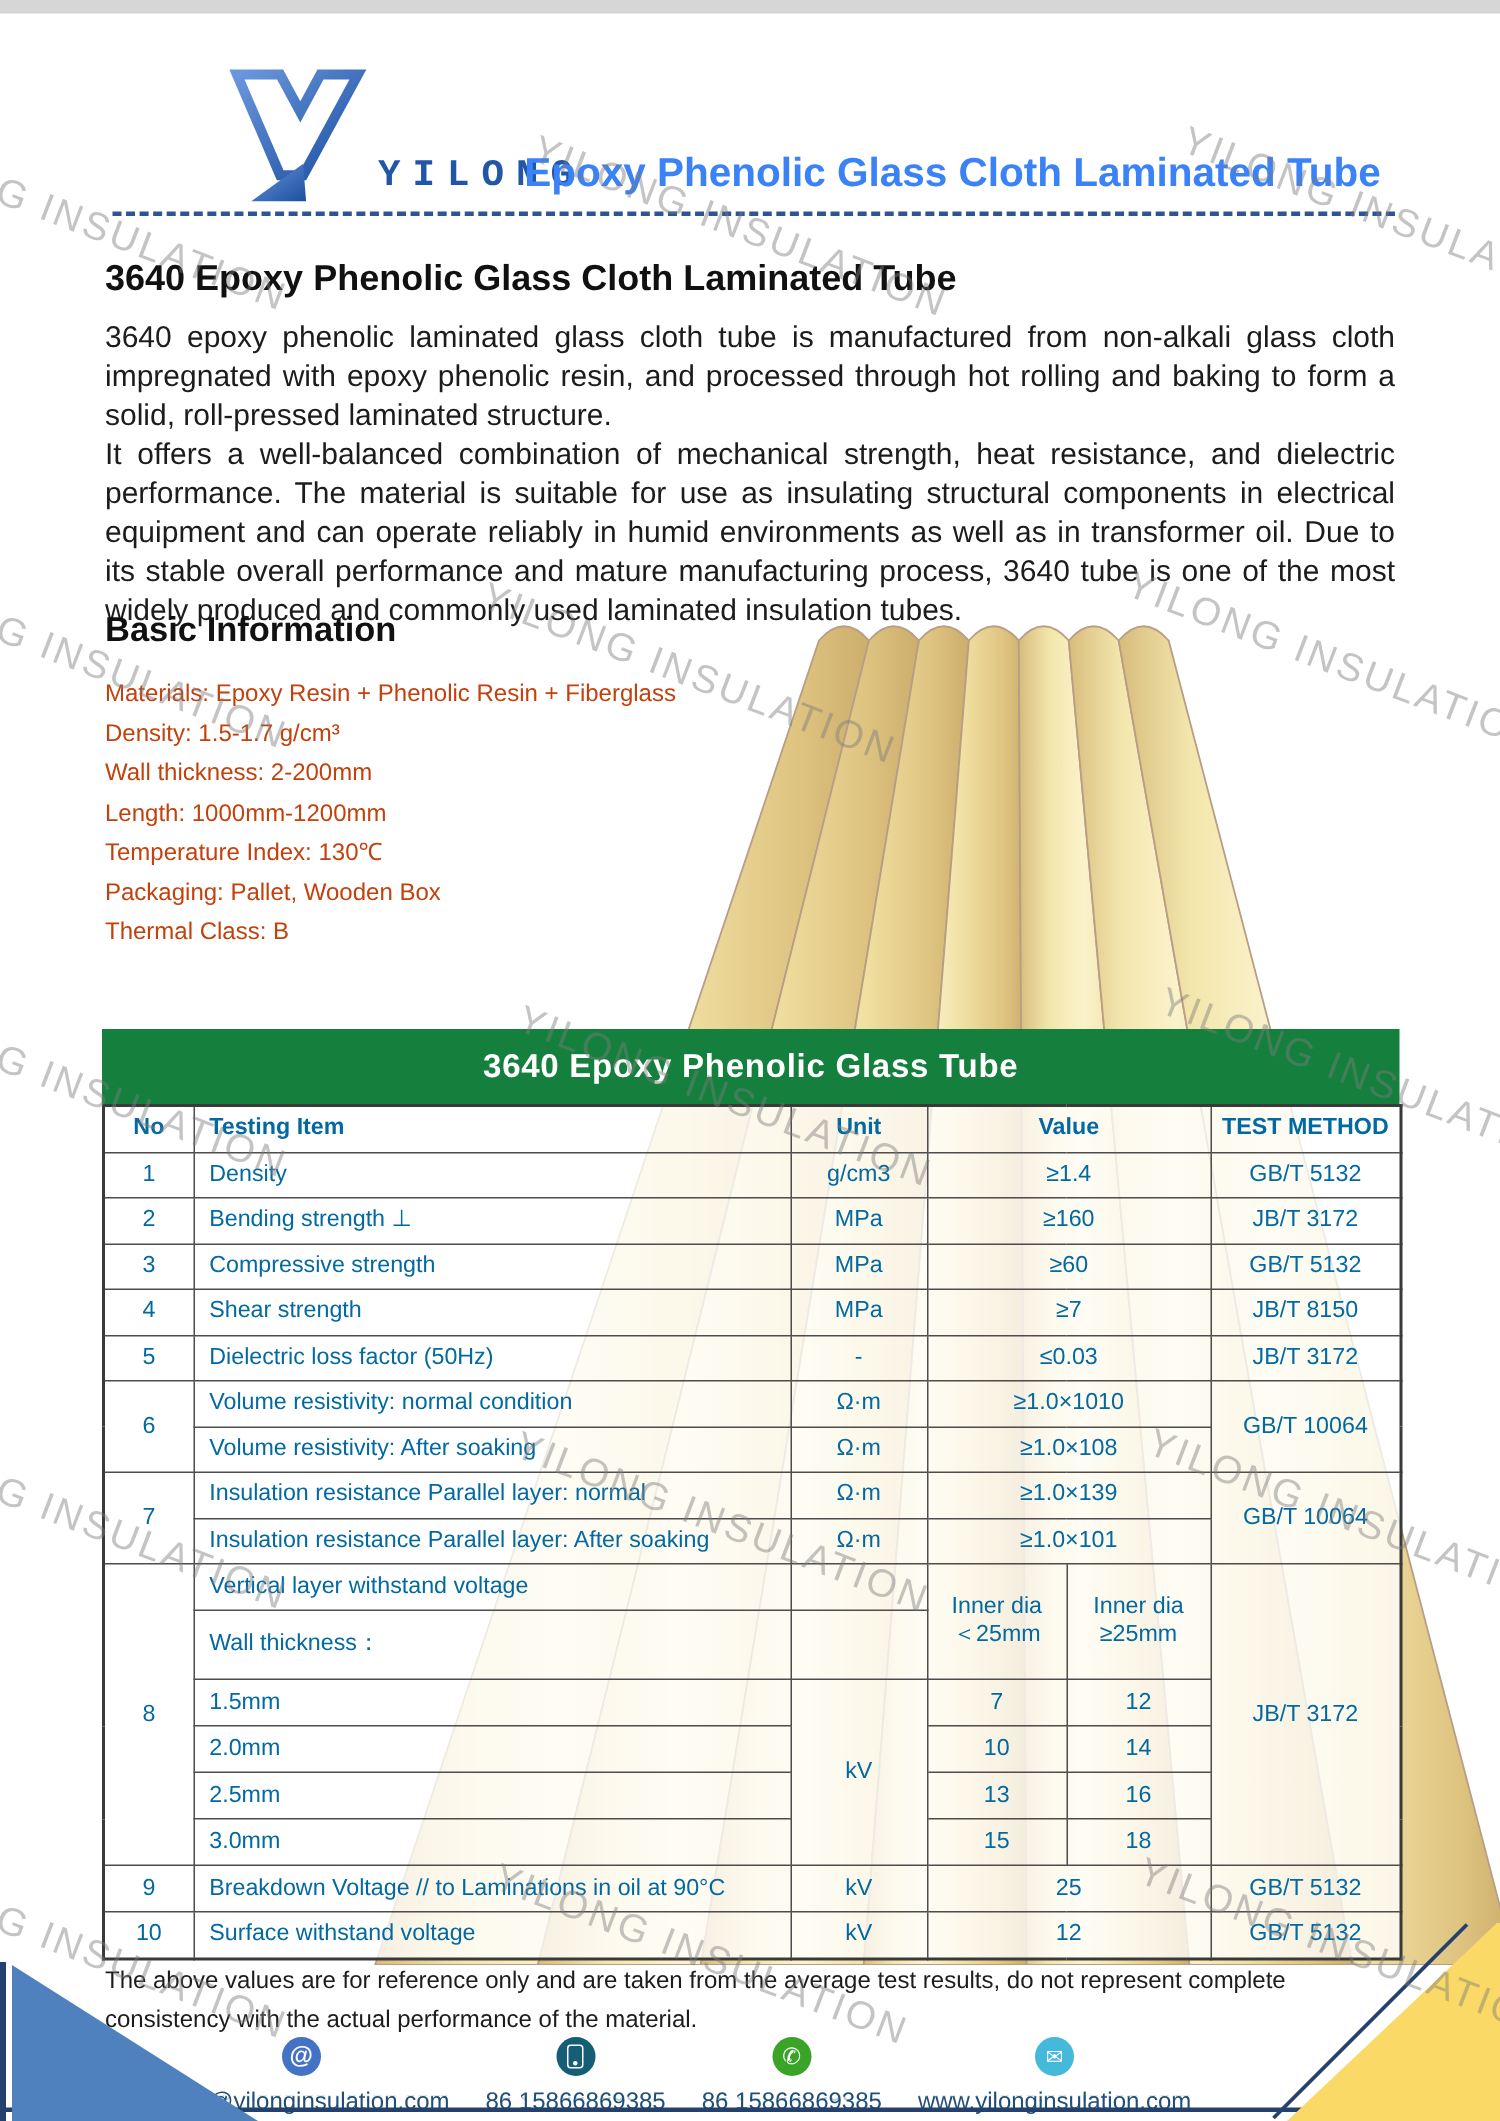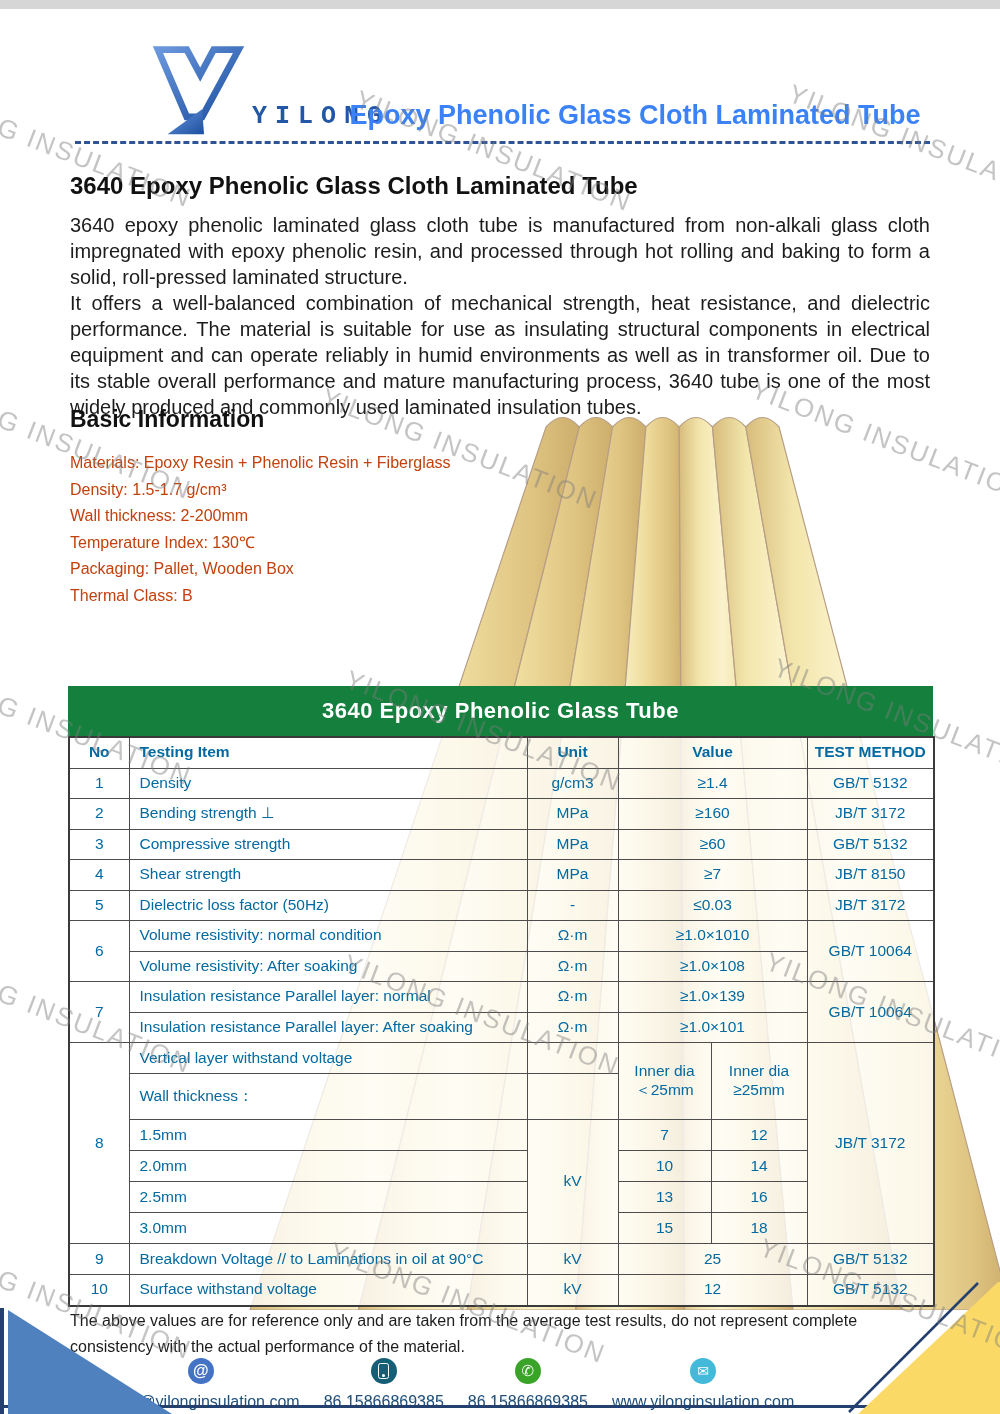--- a/index.html
+++ b/index.html
@@ -117,20 +117,21 @@
 
   <div class="intro-heading">3640 Epoxy Phenolic Glass Cloth Laminated Tube</div>
   <p class="intro-p p1">3640 epoxy phenolic laminated glass cloth tube is manufactured from non-alkali glass cloth impregnated with epoxy phenolic resin, and processed through hot rolling and baking to form a solid, roll-pressed laminated structure.</p>
   <p class="intro-p p2">It offers a well-balanced combination of mechanical strength, heat resistance, and dielectric performance. The material is suitable for use as insulating structural components in electrical equipment and can operate reliably in humid environments as well as in transformer oil. Due to its stable overall performance and mature manufacturing process, 3640 tube is one of the most widely produced and commonly used laminated insulation tubes.</p>
 
   <div class="bi-heading">Basic Information</div>
   <div class="bi-lines">
     <div>Materials: Epoxy Resin + Phenolic Resin + Fiberglass</div>
     <div>Density: 1.5-1.7 g/cm³</div>
     <div>Wall thickness: 2-200mm</div>
+    <div>Length: 1000mm-1200mm</div>
     <div>Temperature Index: 130℃</div>
     <div>Packaging: Pallet, Wooden Box</div>
     <div>Thermal Class: B</div>
   </div>
 
   <div class="spec-wrap">
     <div class="banner">3640 Epoxy Phenolic Glass Tube</div>
     <table class="spec">
       <colgroup>
         <col style="width:60px">

